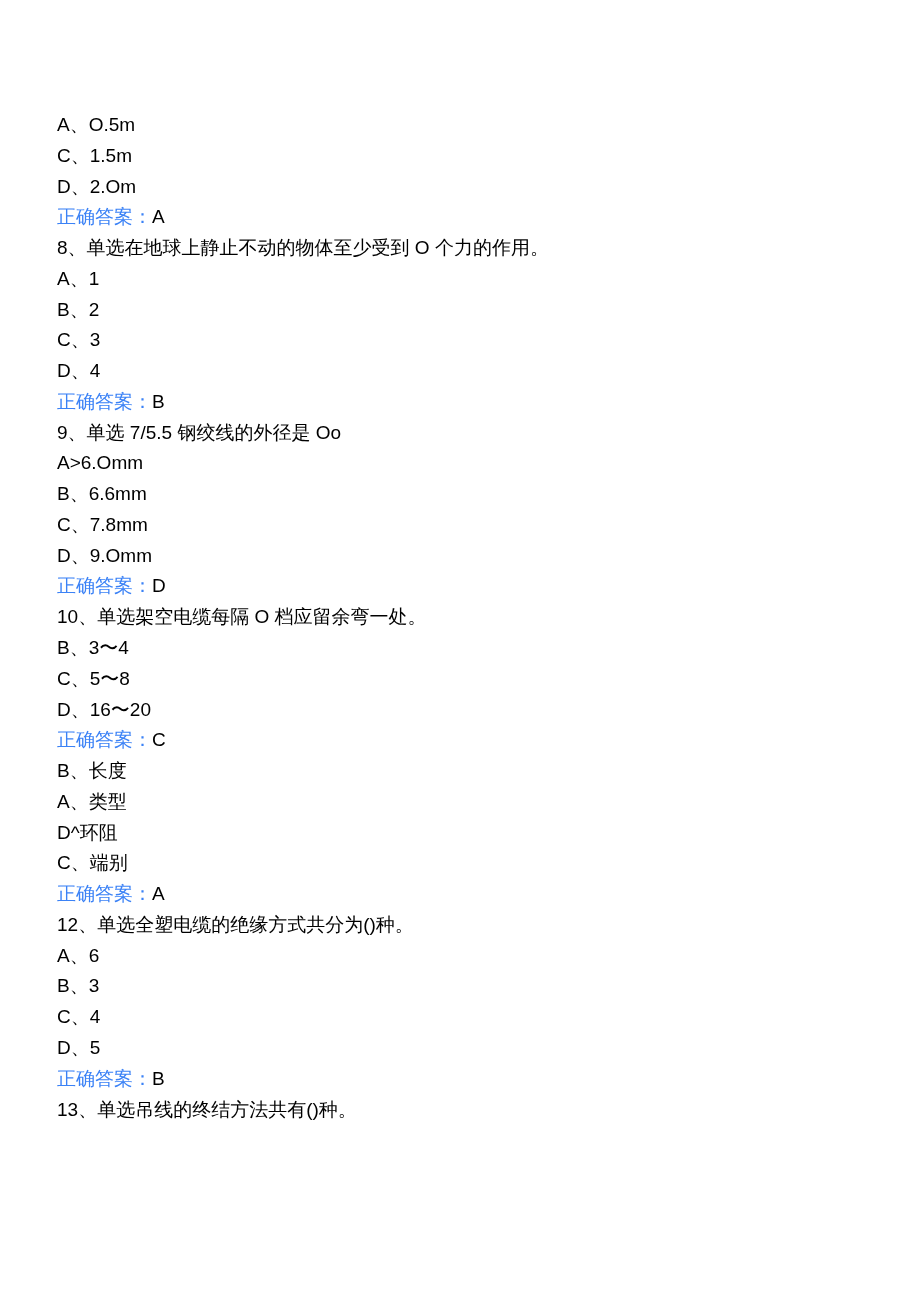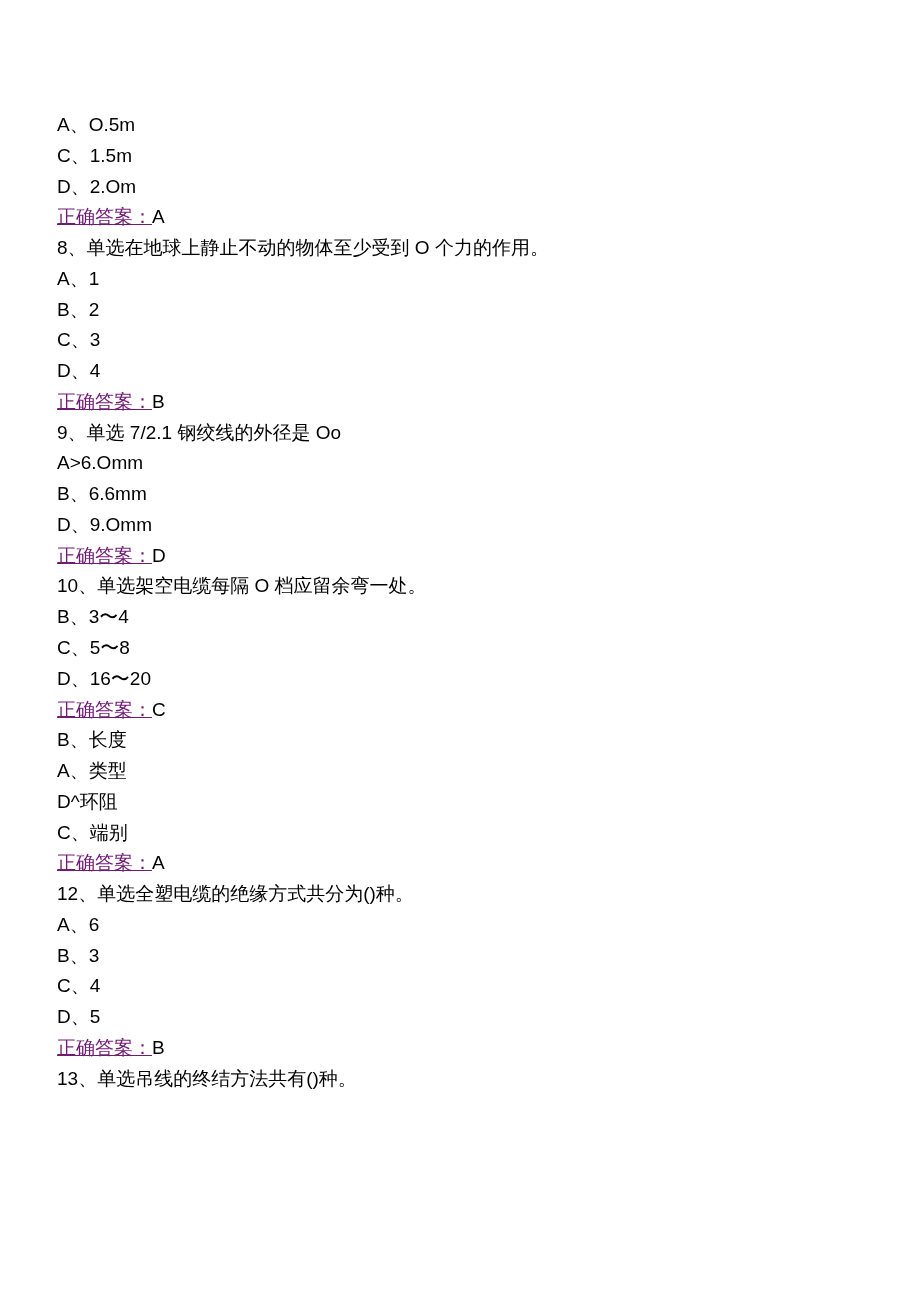--- a/index.html
+++ b/index.html
@@ -12,22 +12,21 @@
     .page {
       padding: 110px 85px 60px 57px;
       font-size: 19px;
       line-height: 1.62;
       color: #000000;
     }
     .line {
       display: block;
     }
     .answer-label {
-      color: #701a75;
-      text-decoration: underline;
+      color: #3b82f6;
     }
     .answer-value {
       color: #000000;
     }
   </style>
 </head>
 <body>
 
 <div class="page">
 
@@ -36,23 +35,24 @@
   <span class="line">D、2.Om</span>
   <span class="line"><span class="answer-label">正确答案：</span><span class="answer-value">A</span></span>
 
   <span class="line">8、单选在地球上静止不动的物体至少受到 O 个力的作用。</span>
   <span class="line">A、1</span>
   <span class="line">B、2</span>
   <span class="line">C、3</span>
   <span class="line">D、4</span>
   <span class="line"><span class="answer-label">正确答案：</span><span class="answer-value">B</span></span>
 
-  <span class="line">9、单选 7/2.1 钢绞线的外径是 Oo</span>
+  <span class="line">9、单选 7/5.5 钢绞线的外径是 Oo</span>
   <span class="line">A&gt;6.Omm</span>
   <span class="line">B、6.6mm</span>
+  <span class="line">C、7.8mm</span>
   <span class="line">D、9.Omm</span>
   <span class="line"><span class="answer-label">正确答案：</span><span class="answer-value">D</span></span>
 
   <span class="line">10、单选架空电缆每隔 O 档应留余弯一处。</span>
   <span class="line">B、3〜4</span>
   <span class="line">C、5〜8</span>
   <span class="line">D、16〜20</span>
   <span class="line"><span class="answer-label">正确答案：</span><span class="answer-value">C</span></span>
 
   <span class="line">B、长度</span>

